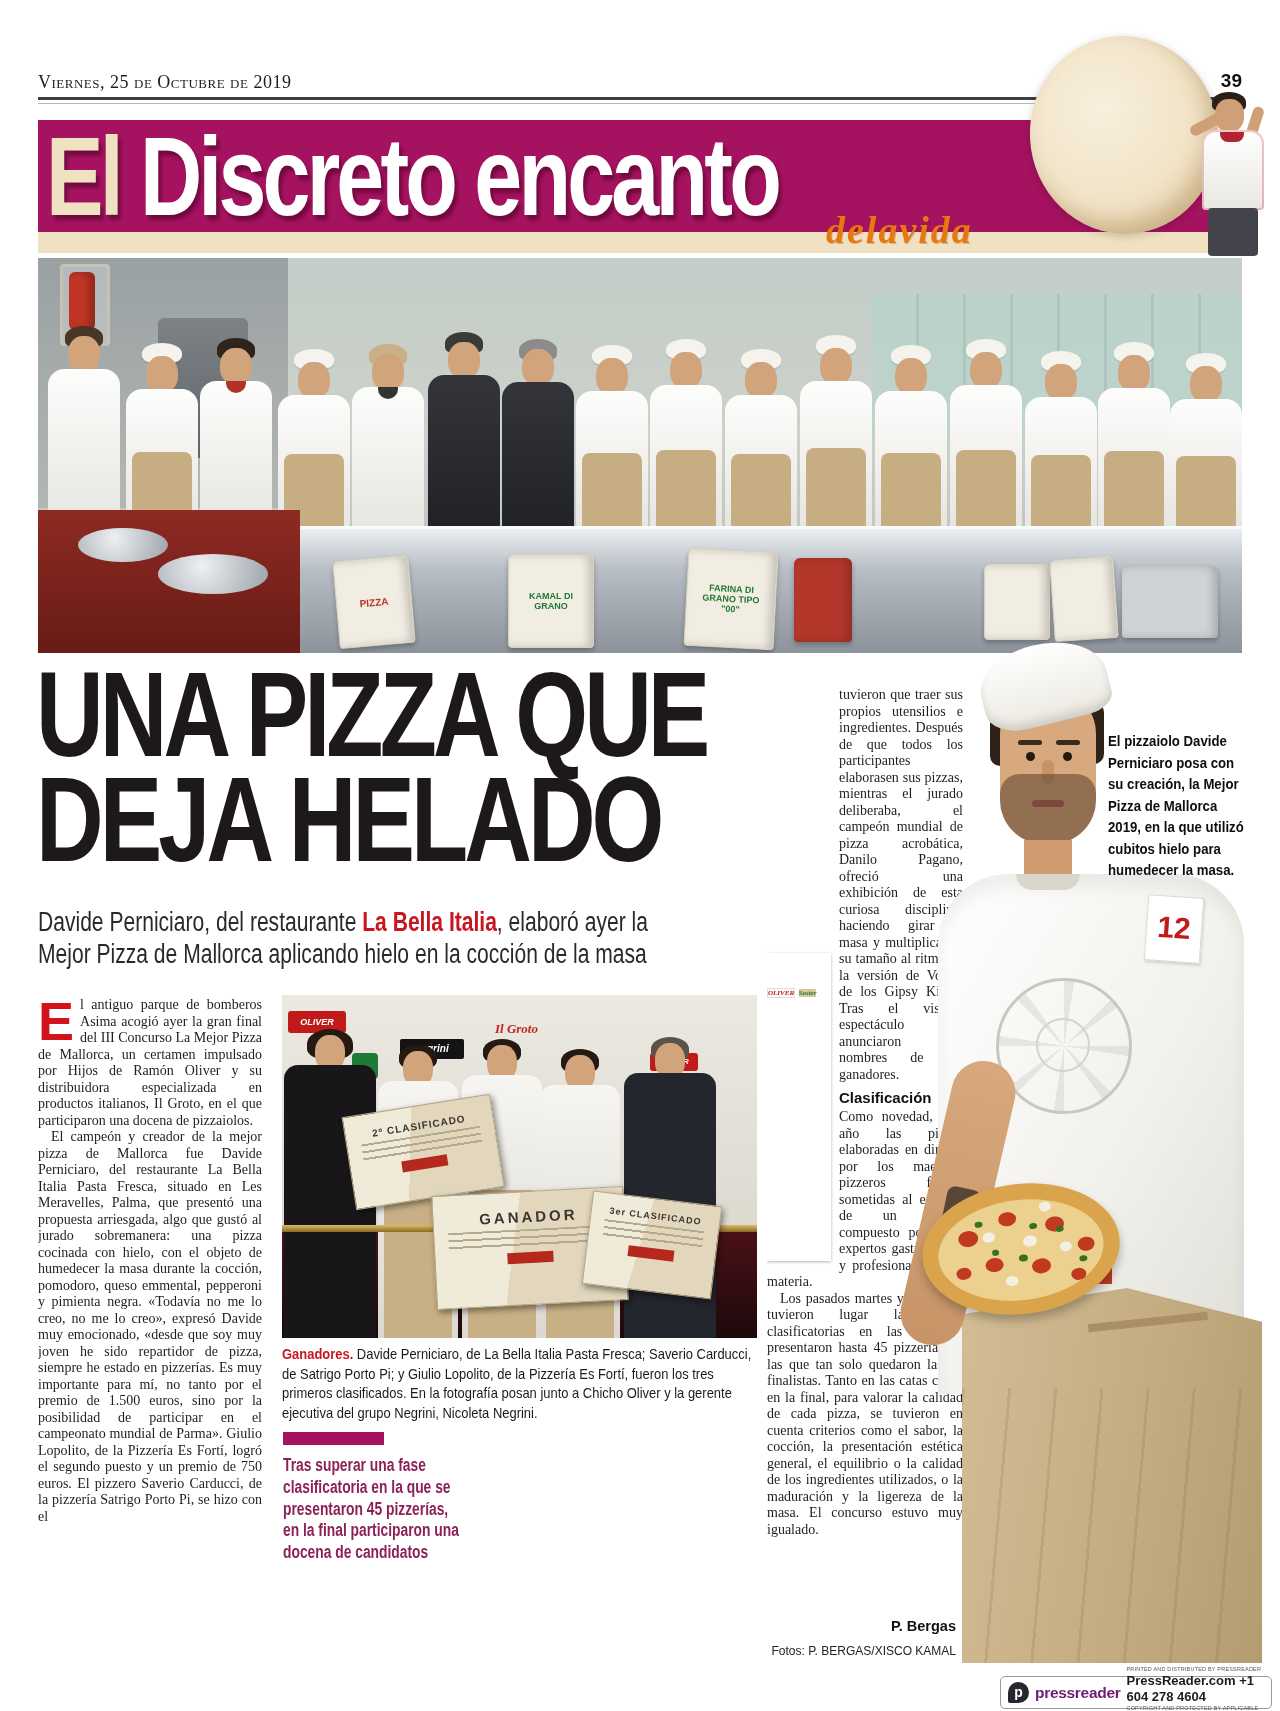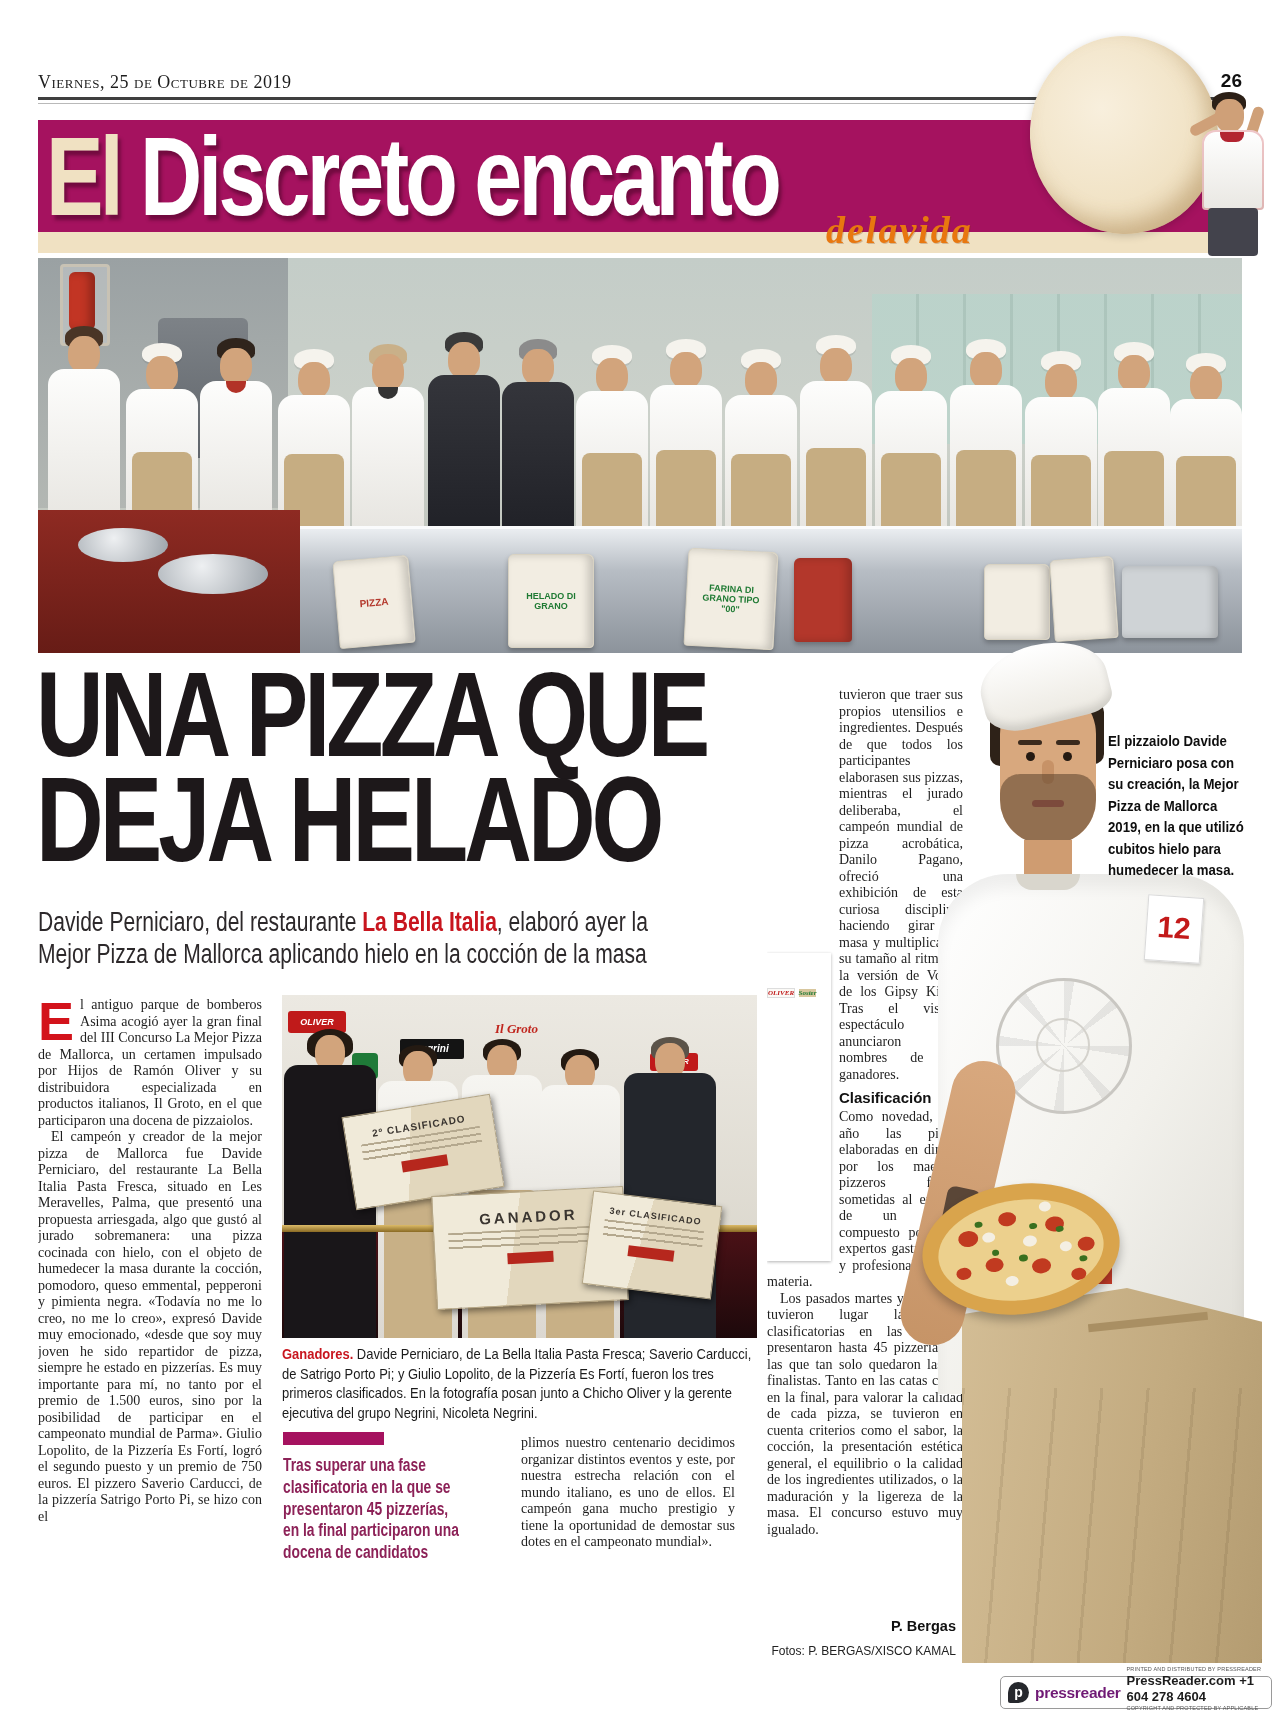--- a/index.html
+++ b/index.html
@@ -188,21 +188,21 @@
   #footer .fr{margin-left:auto;line-height:1.25;text-align:left}
   #footer .fr .s{font-size:5.5px;color:#555;letter-spacing:.2px}
   #footer .fr .m{font-size:13px;font-weight:bold;color:#1c1c1c}
 </style>
 </head>
 <body>
 
 <div id="page">
 
   <div class="abs" id="date">Viernes, 25 de Octubre de 2019</div>
-  <div class="abs" id="pageno">26</div>
+  <div class="abs" id="pageno">39</div>
   <div class="abs" id="rule1"></div>
   <div class="abs" id="rule2"></div>
 
   <div class="abs" id="band"></div>
   <div class="abs" id="cream"></div>
   <div class="abs" id="mast-title"><span class="el">El</span><span class="rest"> Discreto encanto</span></div>
   <div class="abs" id="dough"></div>
   <div class="abs" id="tosser">
     <i class="t-arm1"></i>
     <i class="t-arm2"></i>
@@ -316,21 +316,21 @@
         </div>
       </div>
     <i class="mp-table"></i>
     <i class="mp-redtable"></i>
     <i class="bowl" style="left:40px;top:270px;width:90px;height:34px"></i>
     <i class="bowl" style="left:120px;top:296px;width:110px;height:40px"></i>
     <div class="bag white" style="left:298px;top:300px;width:74px;height:86px;transform:rotate(-5deg)">
         <span style="color:#b3372b;font-size:10px">PIZZA</span>
       </div>
     <div class="bag white" style="left:470px;top:296px;width:84px;height:92px">
-        <span style="color:#1f7a33;font-size:9px;padding:0 6px">HELADO DI GRANO</span>
+        <span style="color:#1f7a33;font-size:9px;padding:0 6px">KAMAL DI GRANO</span>
       </div>
     <div class="bag white" style="left:648px;top:292px;width:88px;height:96px;transform:rotate(3deg)">
         <span style="color:#1f7a33;font-size:9px;padding:0 6px">FARINA DI GRANO TIPO "00"</span>
       </div>
     <div class="bag" style="left:756px;top:300px;width:58px;height:84px;background:#b3372b"></div>
     <div class="bag white" style="left:946px;top:306px;width:64px;height:74px"></div>
     <div class="bag white" style="left:1014px;top:300px;width:62px;height:80px;transform:rotate(-4deg)"></div>
     <div class="bag" style="left:1084px;top:308px;width:96px;height:72px;background:#cfd3d6"></div>
   </div>
 
@@ -405,21 +405,20 @@
   <div class="abs" id="qbar"></div>
   <blockquote class="abs" id="pullquote" style="margin:0">
     <div>Tras superar una fase</div>
     <div>clasificatoria en la que se</div>
     <div>presentaron 45 pizzerías,</div>
     <div>en la final participaron una</div>
     <div>docena de candidatos</div>
   </blockquote>
 
   <div class="col" id="col3">
-    <p>plimos nuestro centenario decidimos organizar distintos eventos y este, por nuestra estrecha relación con el mundo italiano, es uno de ellos. El campeón gana mucho prestigio y tiene la oportunidad de demostar sus dotes en el campeonato mundial».</p>
   </div>
   <div class="col" id="col4">
     <div class="c4strip">
       <i class="st-top">OLIVER</i>
       <i class="st-man"></i>
       <i class="st-head"></i>
       <i class="st-shirt"></i>
       <i class="st-bot">Soster</i>
     </div>
     <p>tuvieron que traer sus propios utensilios e ingredientes. Después de que todos los participantes elaborasen sus pizzas, mientras el jurado deliberaba, el campeón mundial de pizza acrobática, Danilo Pagano, ofreció una exhibición de esta curiosa disciplina, haciendo girar la masa y multiplicando su tamaño al ritmo de la versión de Volare de los Gipsy Kings. Tras el vistoso espectáculo se anunciaron los nombres de los ganadores.</p>

